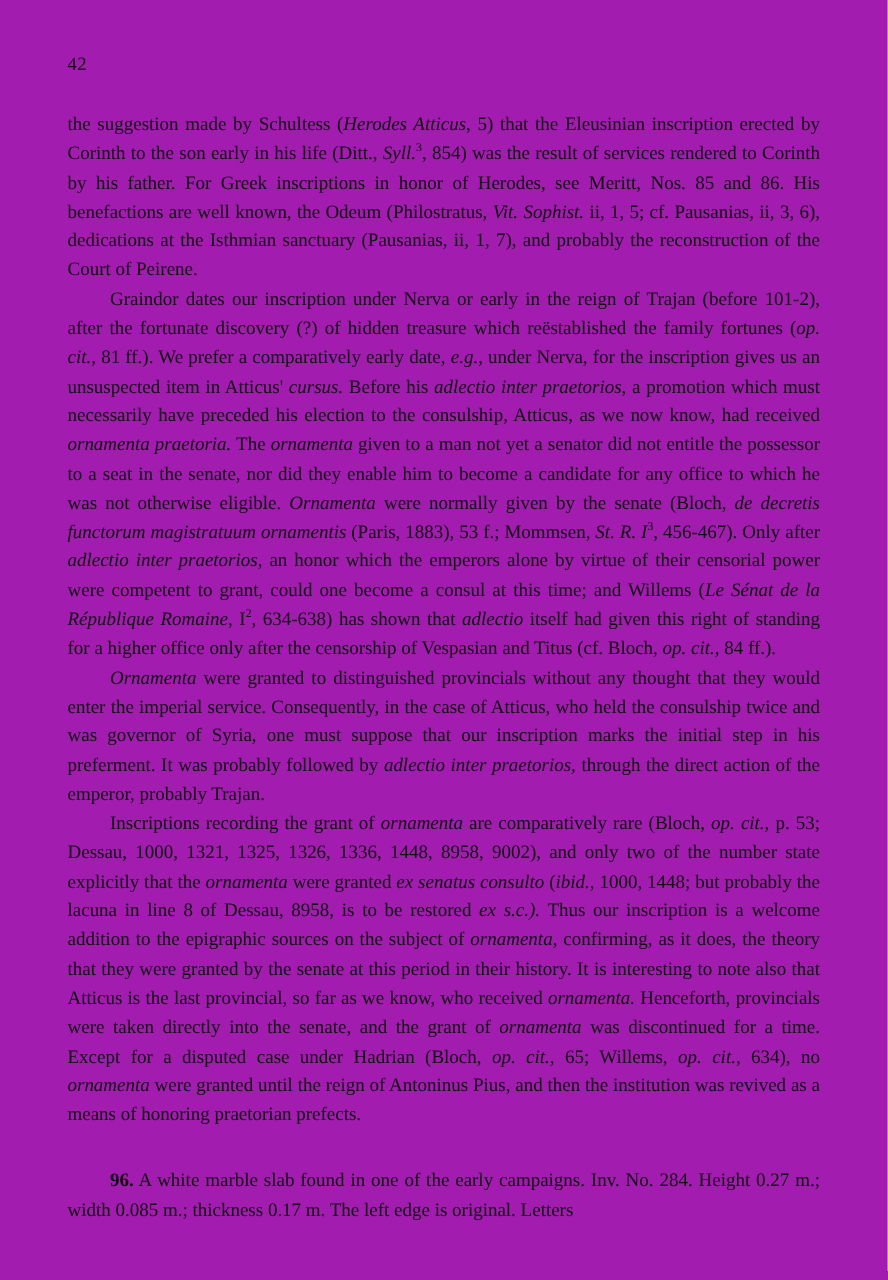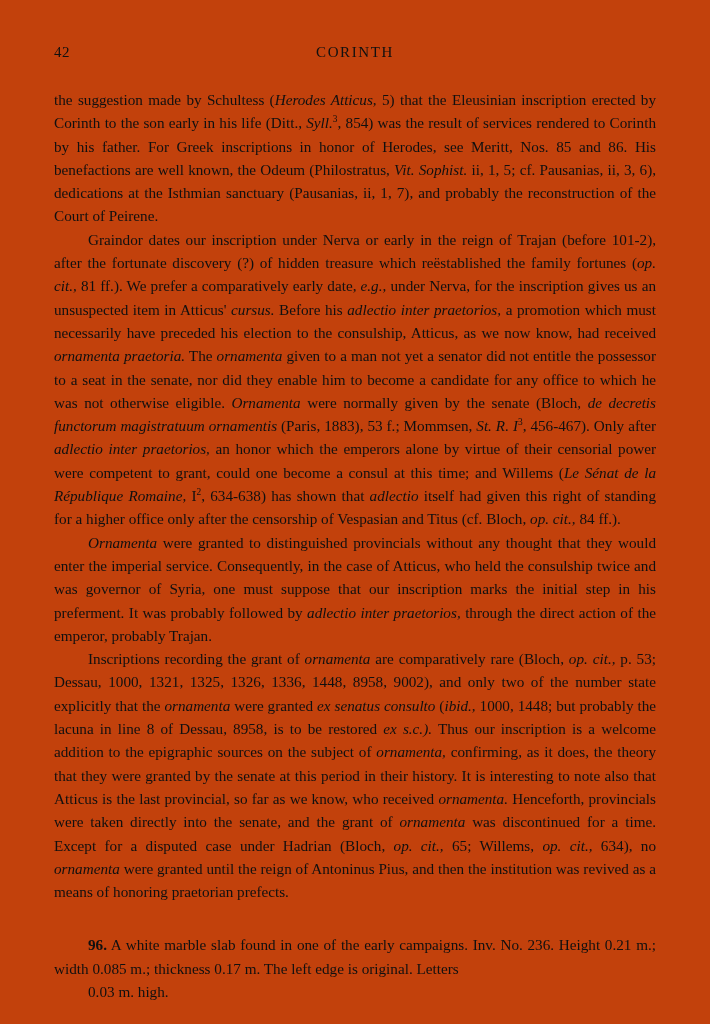--- a/index.html
+++ b/index.html
@@ -13,21 +13,21 @@
     font-family: "Liberation Serif", serif;
     color: #101010;
     position: relative;
     overflow: hidden;
   }
   .page {
     position: absolute;
     left: 0; top: 0;
     width: 710px;
     height: 1024px;
-    background: #c2410c;
+    background: #a21caf;
   }
   .header {
     position: absolute;
     top: 44px;
     left: 54px;
     right: 54px;
     height: 20px;
   }
   .folio {
     position: absolute;
@@ -88,31 +88,29 @@
     margin-left: 34px;
   }
 </style>
 </head>
 <body>
 
 <div class="page">
 
   <div class="header">
     <div class="folio">42</div>
-    <div class="running-head">CORINTH</div>
   </div>
 
   <div class="body-area">
     <div id="paras">
         <p class="para"><span>the suggestion made by Schultess (</span><span class="it">Herodes Atticus,</span><span> 5) that the Eleusinian inscription erected by Corinth to the son early in his life (Ditt., </span><span class="it">Syll.</span><sup>3</sup><span>, 854) was the result of services rendered to Corinth by his father. For Greek inscriptions in honor of Herodes, see Meritt, Nos. 85 and 86. His benefactions are well known, the Odeum (Philostratus, </span><span class="it">Vit. Sophist.</span><span> ii, 1, 5; cf. Pausanias, ii, 3, 6), dedications at the Isthmian sanctuary (Pausanias, ii, 1, 7), and probably the reconstruction of the Court of Peirene.</span></p>
         <p class="para indent"><span>Graindor dates our inscription under Nerva or early in the reign of Trajan (before 101-2), after the fortunate discovery (?) of hidden treasure which reëstablished the family fortunes (</span><span class="it">op. cit.,</span><span> 81 ff.). We prefer a comparatively early date, </span><span class="it">e.g.,</span><span> under Nerva, for the inscription gives us an unsuspected item in Atticus' </span><span class="it">cursus.</span><span> Before his </span><span class="it">adlectio inter praetorios,</span><span> a promotion which must necessarily have preceded his election to the consulship, Atticus, as we now know, had received </span><span class="it">ornamenta praetoria.</span><span> The </span><span class="it">ornamenta</span><span> given to a man not yet a senator did not entitle the possessor to a seat in the senate, nor did they enable him to become a candidate for any office to which he was not otherwise eligible. </span><span class="it">Ornamenta</span><span> were normally given by the senate (Bloch, </span><span class="it">de decretis functorum magistratuum ornamentis</span><span> (Paris, 1883), 53 f.; Mommsen, </span><span class="it">St. R. I</span><sup>3</sup><span>, 456-467). Only after </span><span class="it">adlectio inter praetorios,</span><span> an honor which the emperors alone by virtue of their censorial power were competent to grant, could one become a consul at this time; and Willems (</span><span class="it">Le Sénat de la République Romaine,</span><span> I</span><sup>2</sup><span>, 634-638) has shown that </span><span class="it">adlectio</span><span> itself had given this right of standing for a higher office only after the censorship of Vespasian and Titus (cf. Bloch, </span><span class="it">op. cit.,</span><span> 84 ff.).</span></p>
         <p class="para indent"><span class="it">Ornamenta</span><span> were granted to distinguished provincials without any thought that they would enter the imperial service. Consequently, in the case of Atticus, who held the consulship twice and was governor of Syria, one must suppose that our inscription marks the initial step in his preferment. It was probably followed by </span><span class="it">adlectio inter praetorios,</span><span> through the direct action of the emperor, probably Trajan.</span></p>
         <p class="para indent"><span>Inscriptions recording the grant of </span><span class="it">ornamenta</span><span> are comparatively rare (Bloch, </span><span class="it">op. cit.,</span><span> p. 53; Dessau, 1000, 1321, 1325, 1326, 1336, 1448, 8958, 9002), and only two of the number state explicitly that the </span><span class="it">ornamenta</span><span> were granted </span><span class="it">ex senatus consulto</span><span> (</span><span class="it">ibid.,</span><span> 1000, 1448; but probably the lacuna in line 8 of Dessau, 8958, is to be restored </span><span class="it">ex s.c.).</span><span> Thus our inscription is a welcome addition to the epigraphic sources on the subject of </span><span class="it">ornamenta,</span><span> confirming, as it does, the theory that they were granted by the senate at this period in their history. It is interesting to note also that Atticus is the last provincial, so far as we know, who received </span><span class="it">ornamenta.</span><span> Henceforth, provincials were taken directly into the senate, and the grant of </span><span class="it">ornamenta</span><span> was discontinued for a time. Except for a disputed case under Hadrian (Bloch, </span><span class="it">op. cit.,</span><span> 65; Willems, </span><span class="it">op. cit.,</span><span> 634), no </span><span class="it">ornamenta</span><span> were granted until the reign of Antoninus Pius, and then the institution was revived as a means of honoring praetorian prefects.</span></p>
       </div>
 
     <div class="entry">
       <span class="num">96.</span>
-      <span>A white marble slab found in one of the early campaigns. Inv. No. 236. Height 0.21 m.; width 0.085 m.; thickness 0.17 m. The left edge is original. Letters</span>
+      <span>A white marble slab found in one of the early campaigns. Inv. No. 284. Height 0.27 m.; width 0.085 m.; thickness 0.17 m. The left edge is original. Letters</span>
     </div>
-    <div class="entry-last">0.03 m. high.</div>
   </div>
 
 </div>
 
 </body></html>

